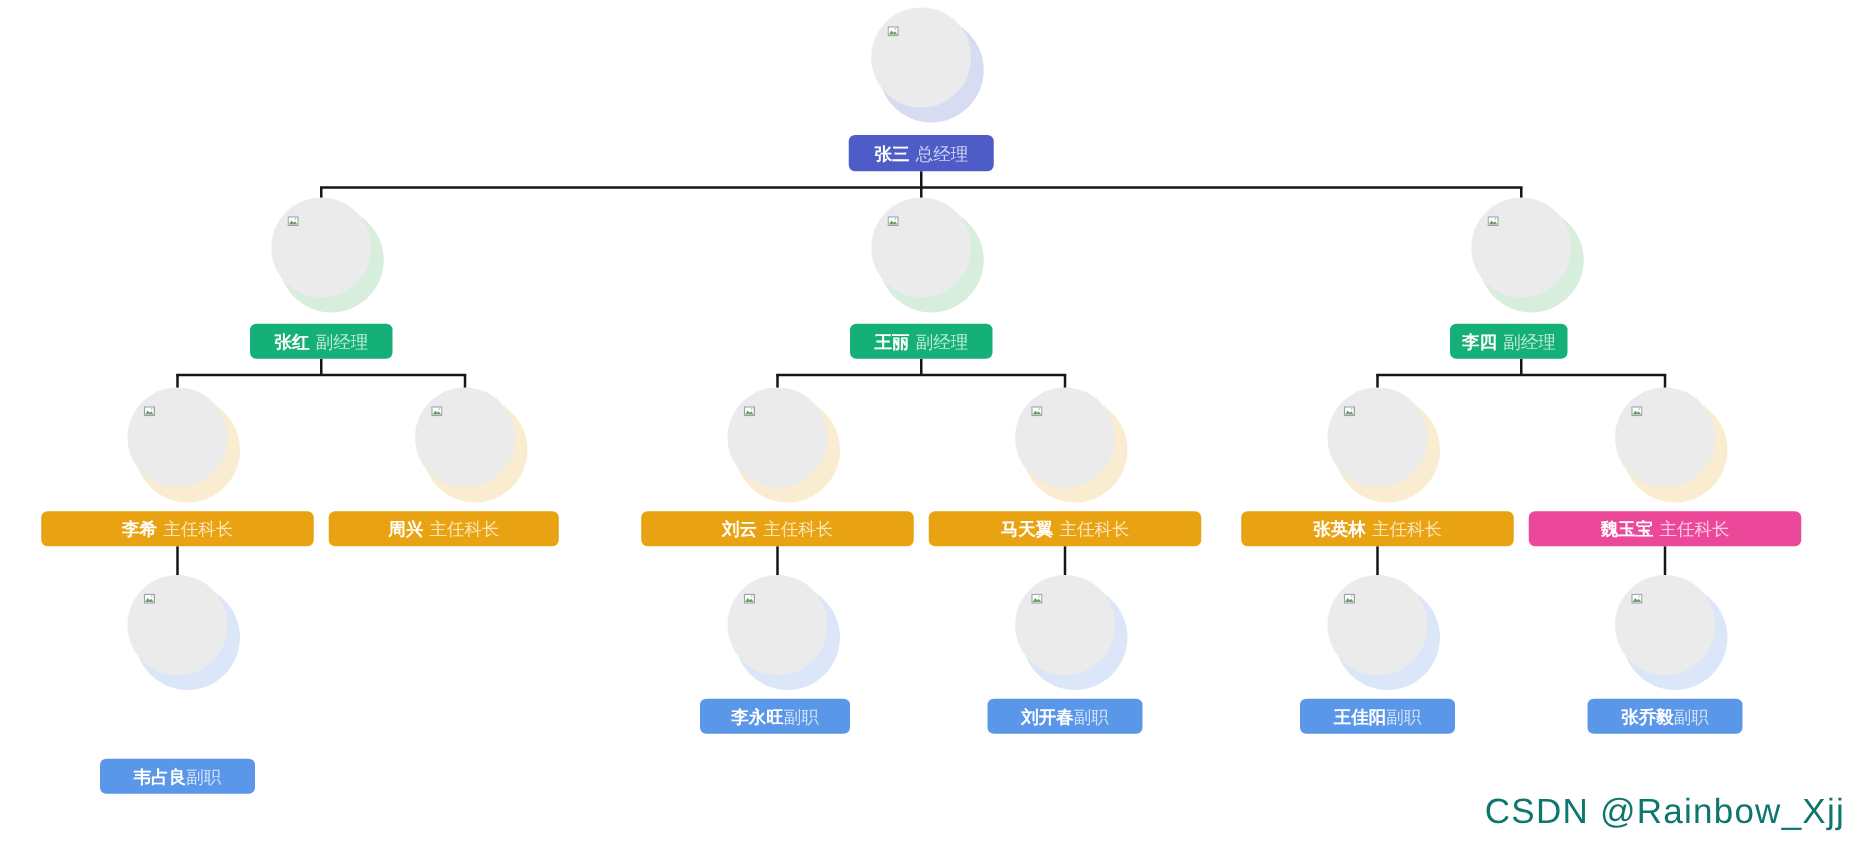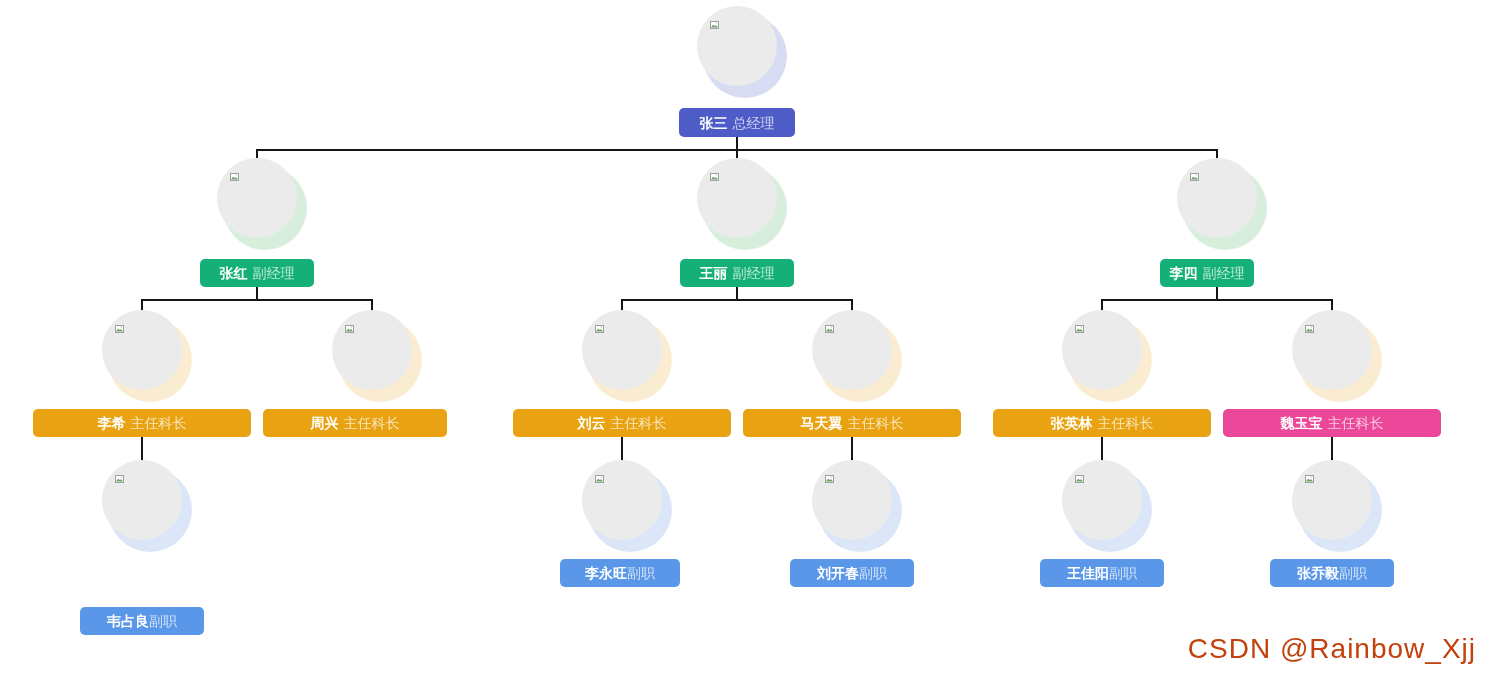--- a/index.html
+++ b/index.html
@@ -19,21 +19,21 @@
     position:absolute;height:28px;z-index:3;
     border-radius:5px;color:#ffffff;font-size:14px;line-height:28px;
     display:flex;align-items:center;justify-content:center;
     white-space:nowrap;cursor:pointer;box-sizing:border-box;
   }
   .badge .name{font-weight:bold;}
   .badge .title{color:rgba(255,255,255,0.72);margin-left:5px;}
   .badge.nosep .title{margin-left:0;}
   .watermark{
     position:absolute;right:12px;bottom:8px;z-index:4;
-    font-size:28px;color:#c2410c;letter-spacing:1px;
+    font-size:28px;color:#0f766e;letter-spacing:1px;
     text-shadow:1px 1px 1px #ffffff;
   }
 </style>
 </head>
 <body>
 
 <div id="chart">
     <div class="line" style="left: 736.25px; top: 137px; width: 1.5px; height: 13px;"></div>
     <div class="line" style="left: 256.25px; top: 149.25px; width: 961.5px; height: 1.5px;"></div>
     <div class="line" style="left: 256.25px; top: 150px; width: 1.5px; height: 13px;"></div>

